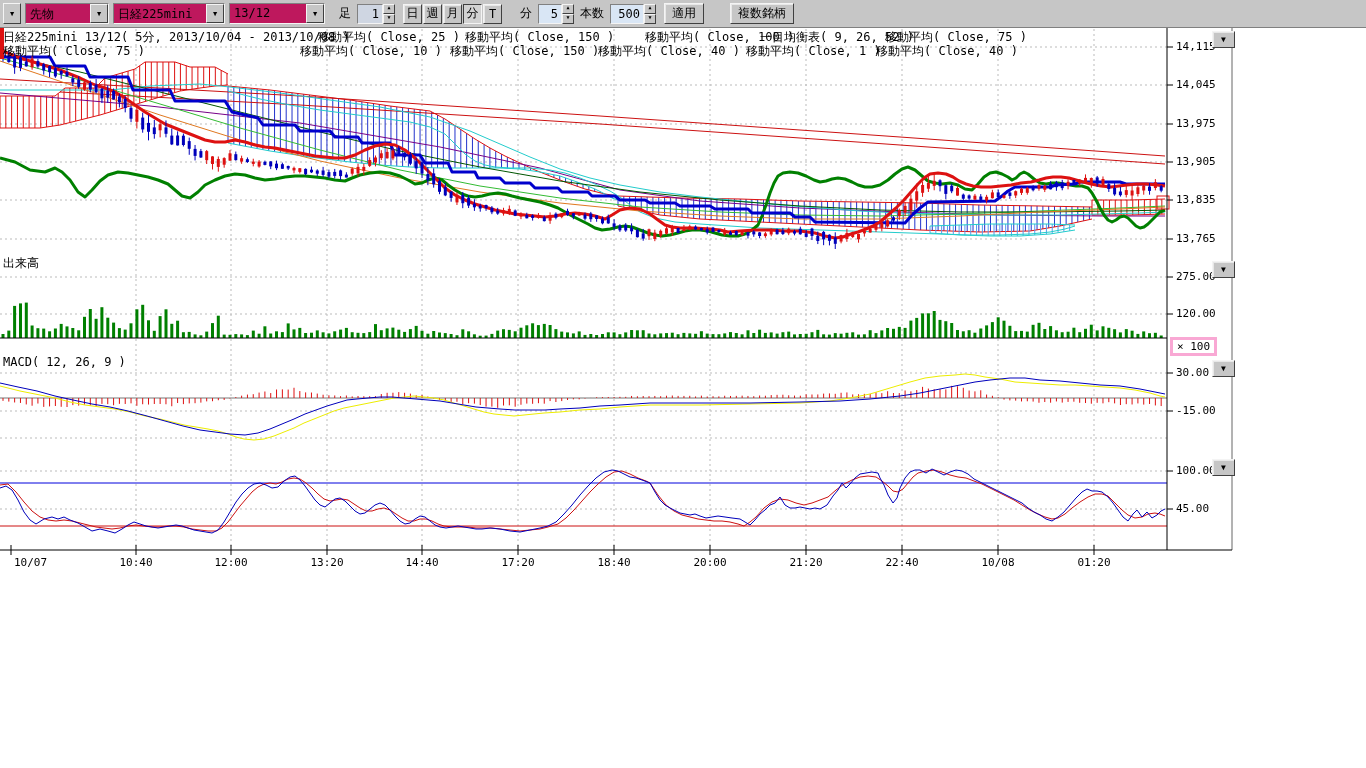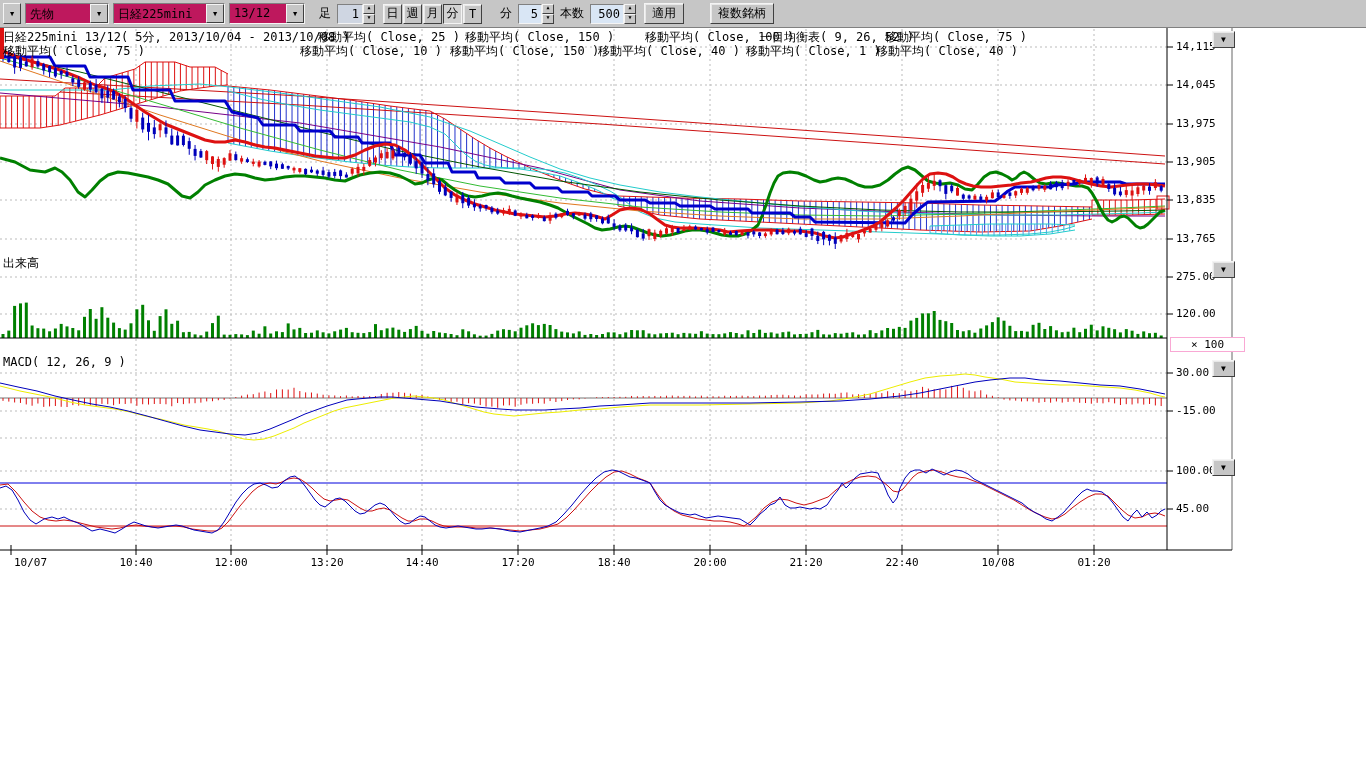--- a/index.html
+++ b/index.html
@@ -33,22 +33,22 @@
         font-size:12px;padding:0 7px;box-sizing:border-box;white-space:nowrap;}
 
   
   .chart-area{position:absolute;left:0;top:28px;width:1366px;height:740px;background:#fff;}
   #chart-svg{position:absolute;left:0;top:0;}
   .hdr-row{position:absolute;left:0;top:0;width:1160px;height:14px;font-size:12px;color:#000;white-space:nowrap;}
   .hdr-item{position:absolute;top:0;white-space:nowrap;}
   .panel-label{position:absolute;font-size:12px;color:#000;white-space:nowrap;}
   .axis-label{position:absolute;font-size:11px;color:#000;white-space:nowrap;}
   .time-label{position:absolute;font-size:11px;color:#000;white-space:nowrap;}
-  .mult-box{position:absolute;border:1px solid #f9a8d4;background:#fff;font-size:11px;
-            padding:0 20px;line-height:13px;color:#000;}
+  .mult-box{position:absolute;border:3px solid #f9a8d4;background:#fff;font-size:11px;
+            padding:0 4px;line-height:13px;color:#000;}
   .dd-btn{position:absolute;width:21px;height:15px;background:#c6c6c6;border:1px solid;
           border-color:#f4f4f4 #404040 #404040 #f4f4f4;box-shadow:inset 1px 1px 0 #e8e8e8;
           display:flex;align-items:center;justify-content:center;font-size:8px;color:#000;}
 </style>
 </head>
 <body>
 
 <div class="screen">
 
   <div class="toolbar">
@@ -56,21 +56,21 @@
       <span class="combo-btn" style="width:18px;height:19px;">▼</span>
     </div>
     <div class="combo" style="width:84px">
       <span class="combo-text">先物</span>
       <span class="combo-btn">▼</span>
     </div>
     <div class="combo" style="width:112px">
       <span class="combo-text">日経225mini</span>
       <span class="combo-btn">▼</span>
     </div>
-    <div class="combo" style="width:76px">
+    <div class="combo" style="width:96px">
       <span class="combo-text">13/12</span>
       <span class="combo-btn">▼</span>
     </div>
     <span class="tb-label" style="margin-left:8px">足</span>
     <div class="spin">
       <span class="spin-field gray" style="width:26px">1</span>
       <span class="spin-btns">
           <span>▲</span>
           <span>▼</span>
         </span>

